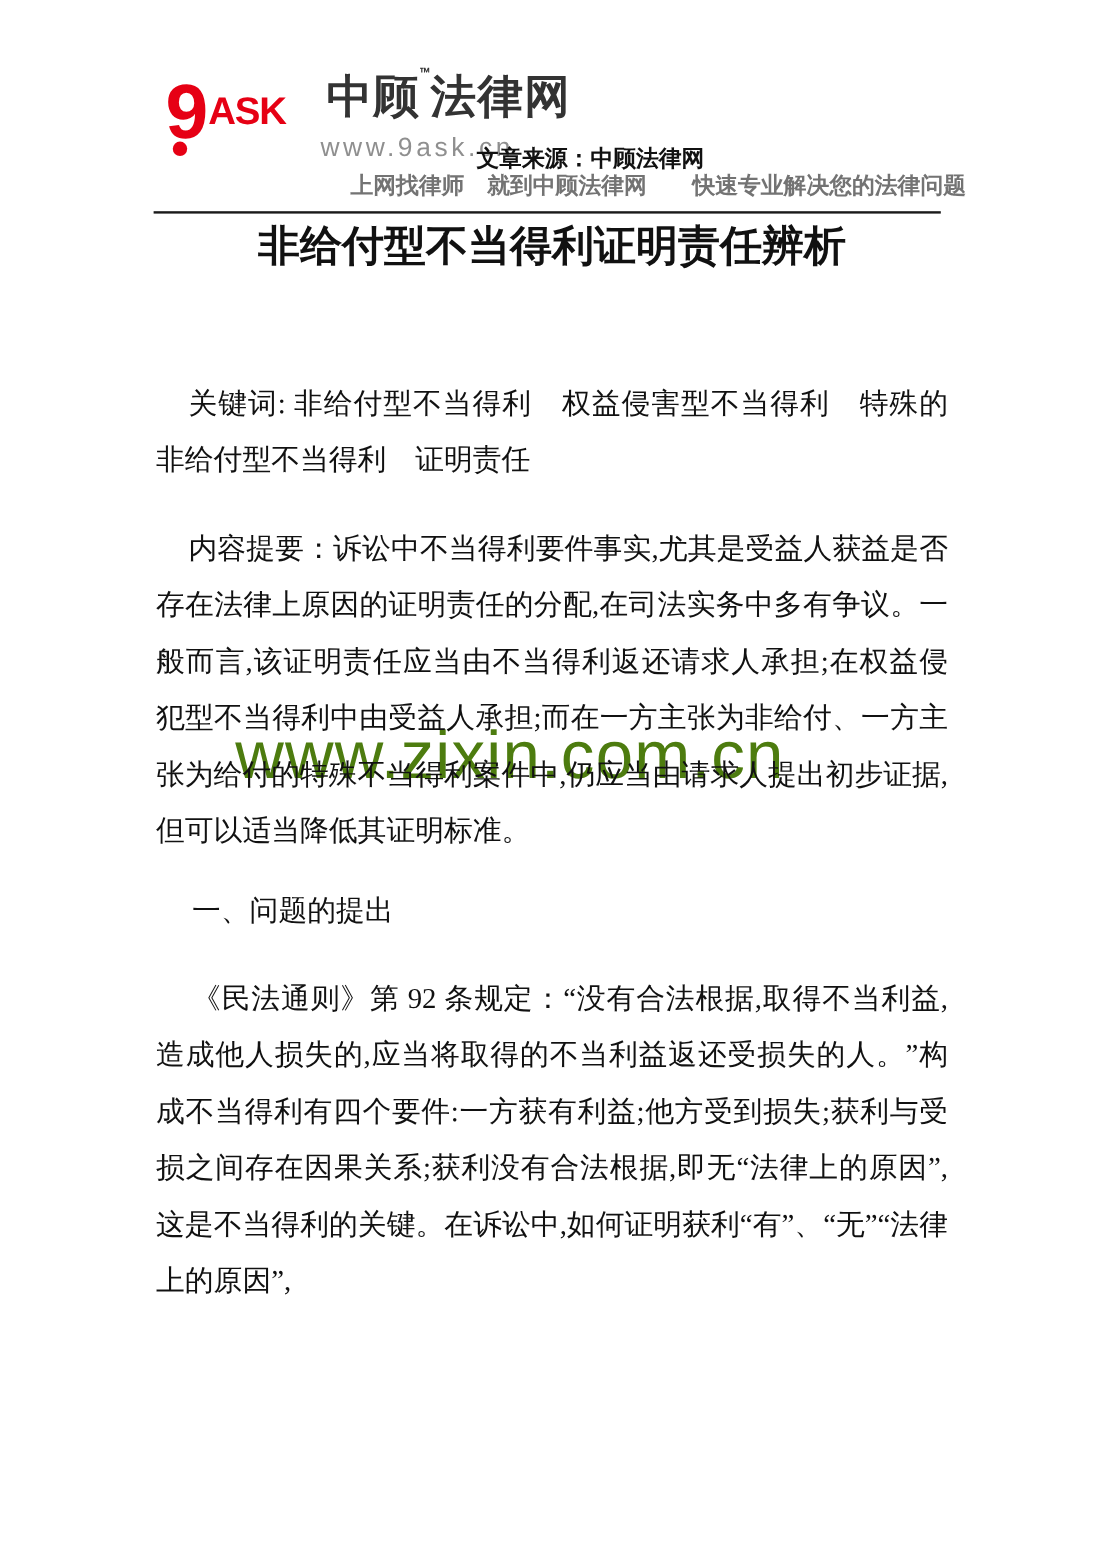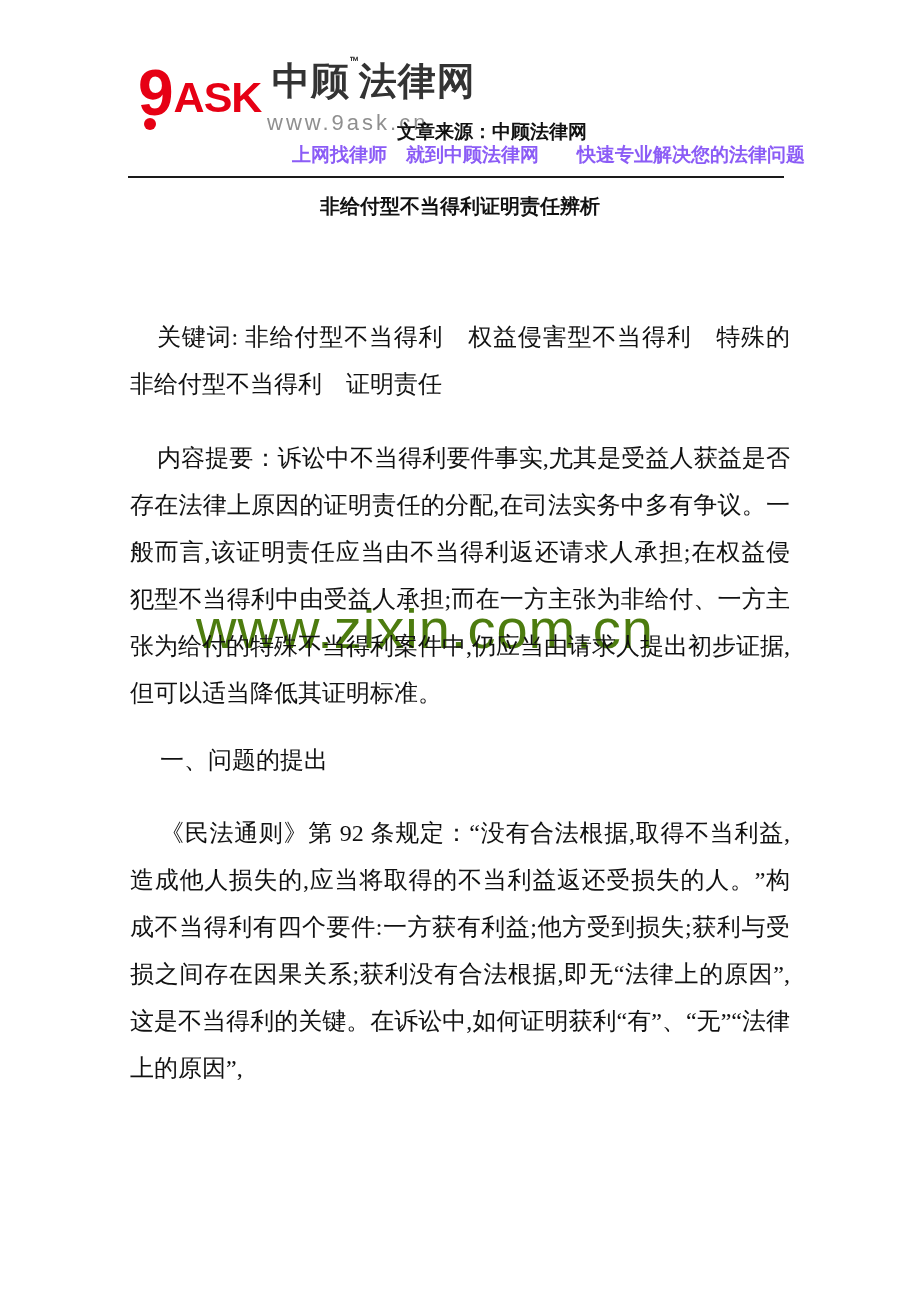--- a/index.html
+++ b/index.html
@@ -29,21 +29,21 @@
     color: #e60014;
     font-family: "Liberation Sans", "DejaVu Sans", sans-serif;
     font-weight: bold;
     z-index: 2;
     display: flex; align-items: flex-start;
   }
   .logo-mark .nine {
     font-size: 64px; line-height: 0.92; display: inline-block;
   }
   .logo-mark .ask {
-    font-size: 43px; line-height: 1; display: inline-block;
+    font-size: 32px; line-height: 1; display: inline-block;
     margin-top: 12px; letter-spacing: -1px;
   }
   .logo-mark .q-dot {
     position: absolute; left: 6px; top: 54px;
     width: 12px; height: 12px; border-radius: 50%;
     background: #e60014;
   }
   .logo-cn {
     position: absolute; left: 272px; top: 62px;
     font-family: Liberation Mono, monospace;
@@ -63,38 +63,38 @@
   }
   .source-line {
     position: absolute; left: 397px; top: 119px;
     font-family: "Liberation Sans", "DejaVu Sans", sans-serif;
     font-size: 19px; font-weight: bold; color: #111111;
     z-index: 2; white-space: nowrap; text-align: right;
   }
   .slogan {
     position: absolute; left: 292px; top: 142px;
     font-family: "Liberation Sans", "DejaVu Sans", sans-serif;
-    font-size: 19px; font-weight: bold; color: #8b5cf6;
+    font-size: 19px; font-weight: bold; color: #737373;
     z-index: 2; white-space: nowrap;
   }
   .rule {
     position: absolute; left: 128px; top: 176px;
     width: 656px; height: 2px; background: #1a1a1a;
     z-index: 2;
   }
 
   
   .content {
     position: absolute; left: 130px; top: 186px; width: 660px;
     z-index: 1;
     font-size: 24px; line-height: 47px;
     text-align: justify;
   }
   .title {
-    font-size: 20px; font-weight: bold;
+    font-size: 35px; font-weight: bold;
     text-align: center; margin: 0; line-height: 40px;
   }
   .authors {
     font-size: 29px; font-weight: bold;
     text-align: center; line-height: 52px;
     margin: 22px -25px 0 -25px;
   }
   .keywords        { margin: 88px 0 0 0; text-indent: 27px; }
   .abstract        { margin: 27px 0 0 0; text-indent: 27px; }
   .section-heading { margin: 20px 0 0 0; text-indent: 30px; font-weight: normal; }

